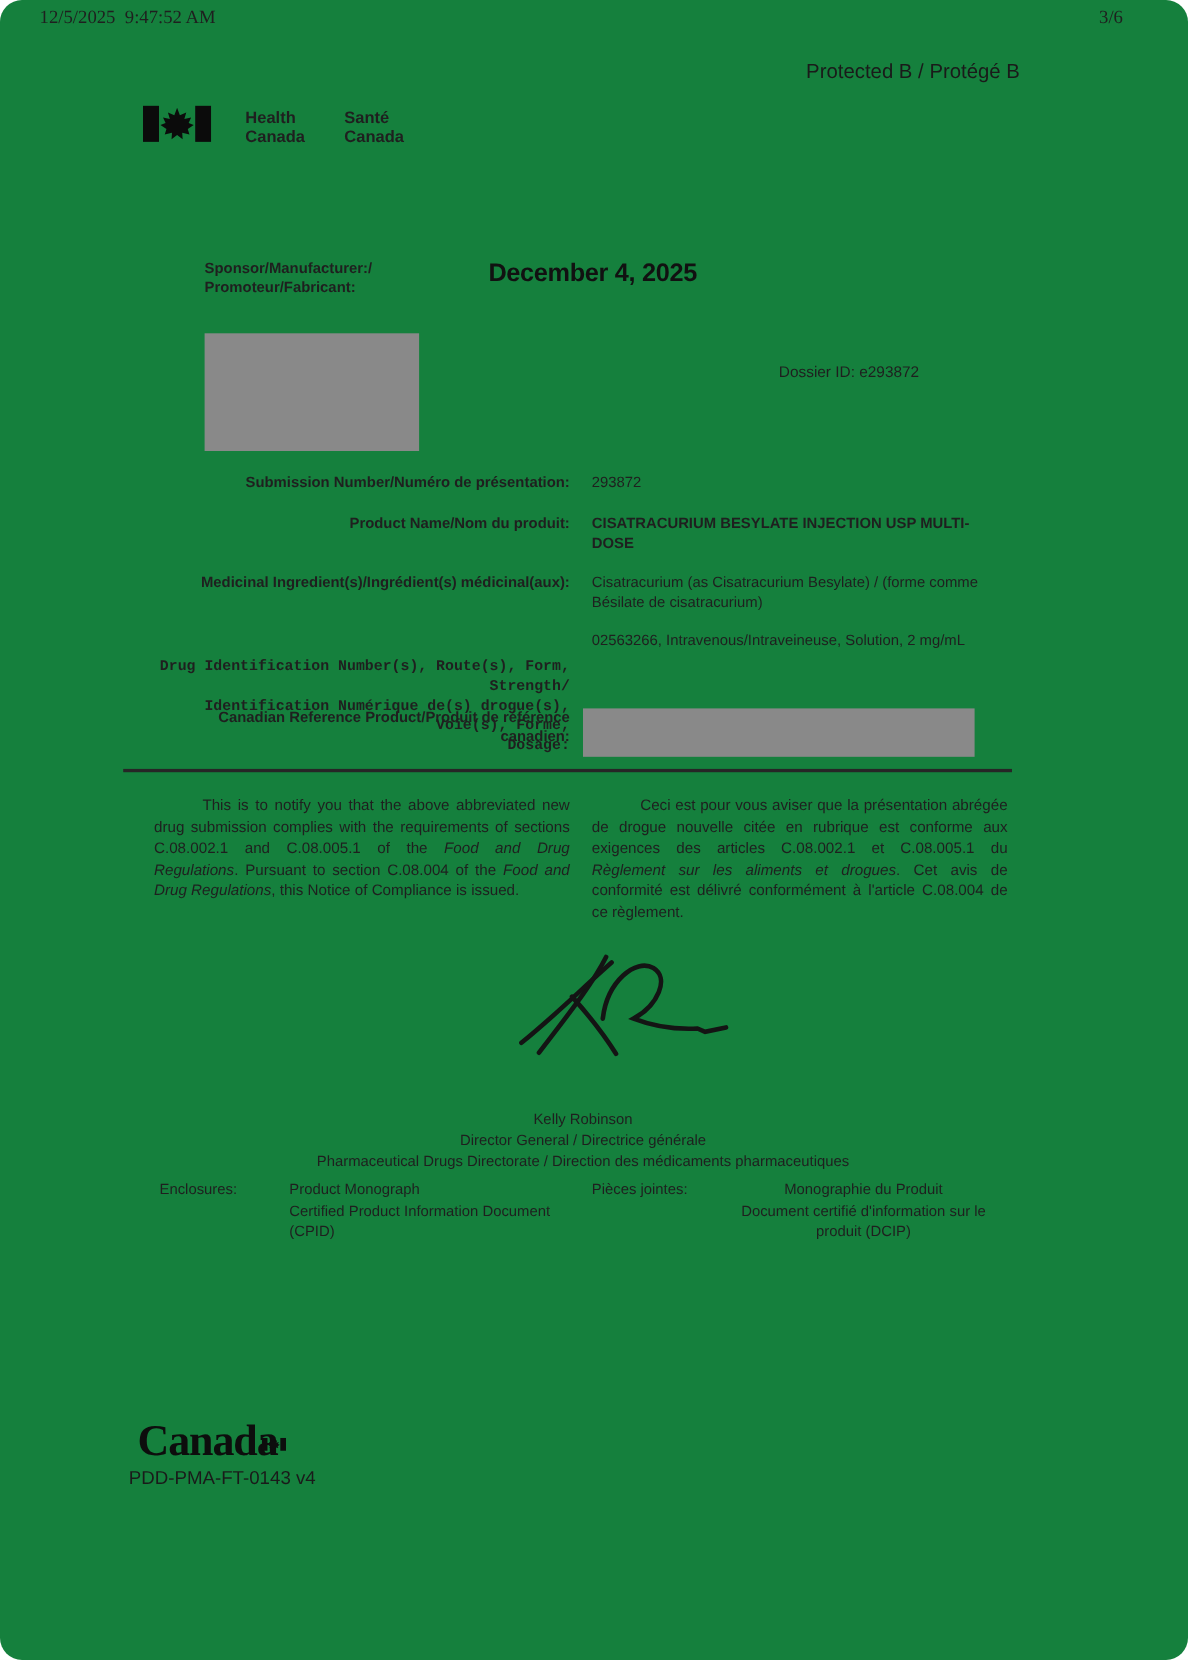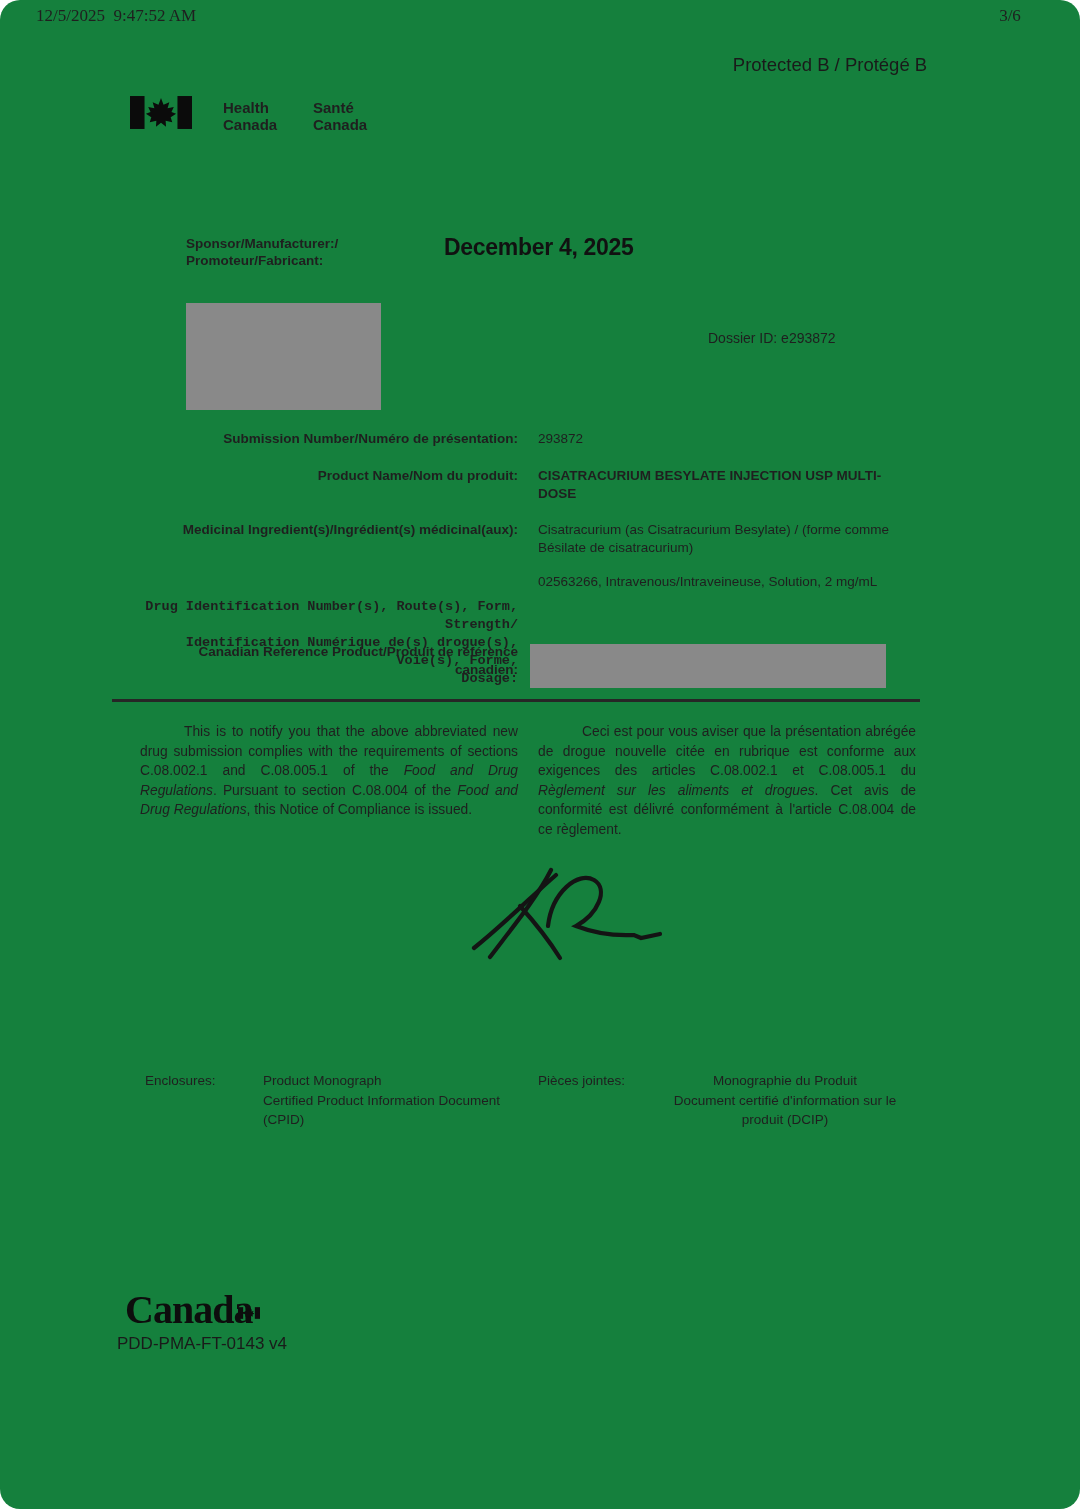--- a/index.html
+++ b/index.html
@@ -142,20 +142,25 @@
 
   <span class="abs signature">
     <svg width="218" height="96" viewBox="0 0 218 96" xmlns="http://www.w3.org/2000/svg" fill="none" stroke="#141414" stroke-width="4.2" stroke-linecap="round">
       <path d="M103,4 C90,30 64,62 42,91"></path>
       <path d="M26,82 C56,58 86,28 108,9"></path>
       <path d="M72,40 C90,60 102,76 112,92"></path>
       <path d="M100,60 C104,26 130,5 146,14 C161,23 150,48 128,60 C146,67 166,70 186,69 L193,72 L212,68"></path>
     </svg>
   </span>
 
+  <div class="abs signer">
+    <div>Kelly Robinson</div>
+    <div>Director General / Directrice générale</div>
+    <div>Pharmaceutical Drugs Directorate / Direction des médicaments pharmaceutiques</div>
+  </div>
 
   <div class="abs enc enc-label-en">Enclosures:</div>
   <div class="abs enc preline enc-items-en">Product Monograph
 Certified Product Information Document
 (CPID)</div>
   <div class="abs enc enc-label-fr">Pièces jointes:</div>
   <div class="abs enc preline enc-items-fr">Monographie du Produit
 Document certifié d'information sur le
 produit (DCIP)</div>
 

